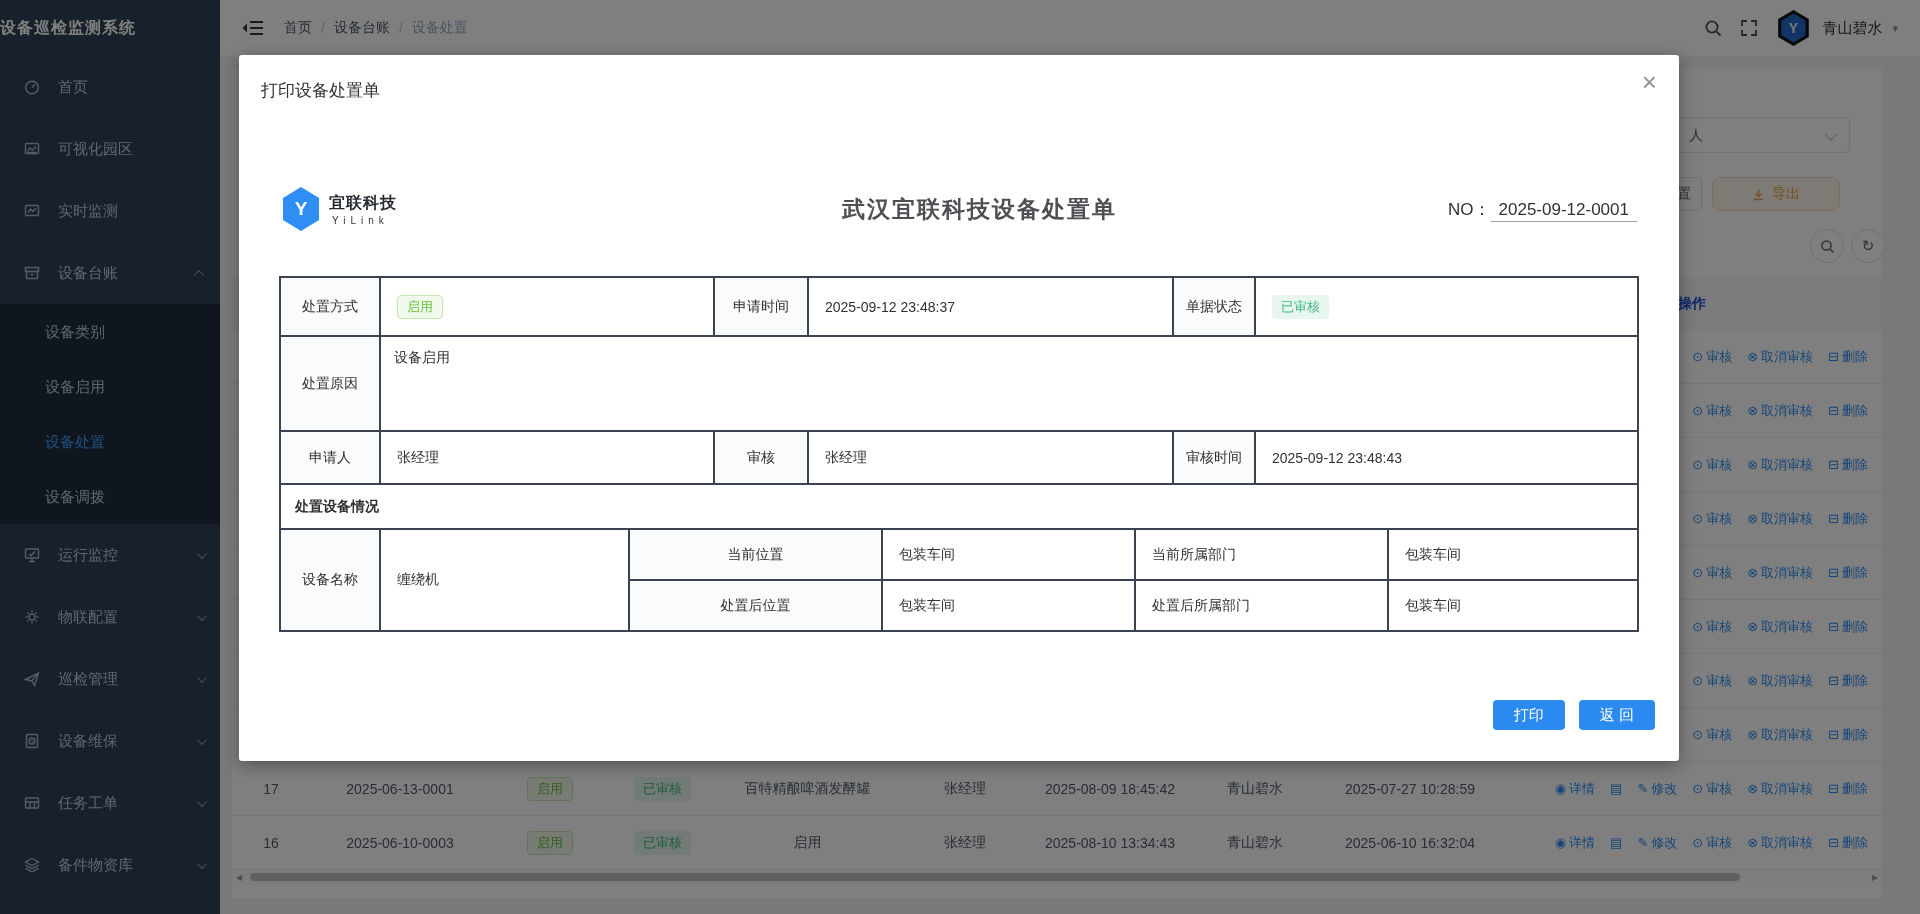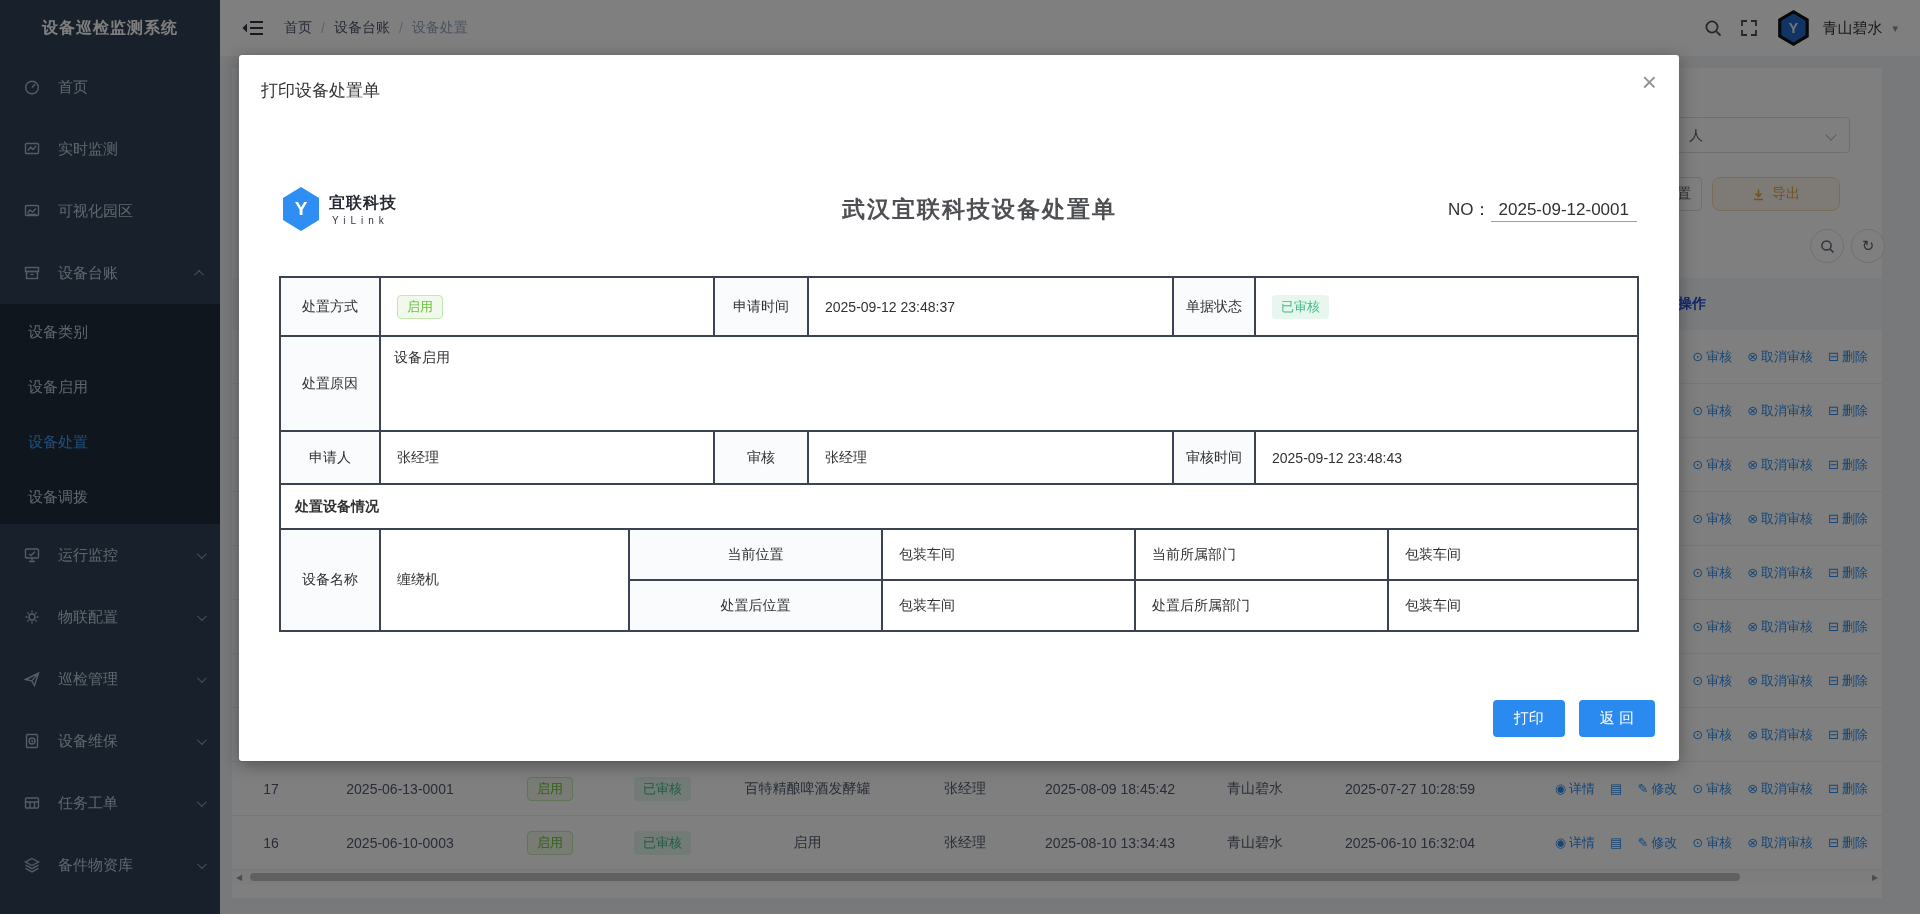--- a/index.html
+++ b/index.html
@@ -2,29 +2,29 @@
 <html><head>
 <meta charset="utf-8">
 <style>
   *{margin:0;padding:0;box-sizing:border-box}
   html,body{background:#e8e8e8}
   body{font-family:"Liberation Sans","DejaVu Sans",sans-serif}
   .stage{position:relative;width:1920px;height:914px;overflow:hidden;background:#f0f2f5}
 
   
   .sidebar{position:absolute;left:0;top:0;width:220px;height:100%;background:#304156;z-index:1}
-  .sb-title{height:56px;line-height:56px;text-align:center;color:#fff;font-weight:bold;font-size:16px;letter-spacing:1px}
+  .sb-title{height:56px;line-height:56px;text-align:left;color:#fff;font-weight:bold;font-size:16px;letter-spacing:1px}
   .sb-item{height:62px;display:flex;align-items:center;padding:0 16px 0 24px;color:#bfcbd9;font-size:15px;cursor:pointer}
   .sb-item .ic{width:16px;height:16px;margin-right:18px;flex:none;display:flex;align-items:center;justify-content:center;color:#aeb8c8;font-size:15px}
   .sb-item .lbl{flex:1}
   .chev{width:7px;height:7px;border-right:1.5px solid #97a3b5;border-bottom:1.5px solid #97a3b5;flex:none}
   .chev.down{transform:rotate(45deg) translateY(-2px)}
   .chev.up{transform:rotate(-135deg) translateY(-2px)}
   .sb-sub{background:#1f2d3d}
-  .sb-subitem{height:55px;line-height:55px;padding-left:28px;color:#bfcbd9;font-size:15px;cursor:pointer}
+  .sb-subitem{height:55px;line-height:55px;padding-left:45px;color:#bfcbd9;font-size:15px;cursor:pointer}
   .sb-subitem.active{color:#409eff}
 
   
   .main{position:absolute;left:220px;top:0;right:0;bottom:0}
   .topbar{position:absolute;top:0;left:0;right:0;height:56px;background:#fff;display:flex;align-items:center;padding:0 22px}
   .breadcrumb{margin-left:20px;font-size:14px;color:#515a6e;display:flex;align-items:center}
   .bc-sep{color:#c0c4cc;margin:0 9px}
   .bc-last{color:#97a8be}
   .tb-right{margin-left:auto;display:flex;align-items:center;gap:18px}
   .hexa{width:34px;height:36px;background:#0c0e12;clip-path:polygon(50% 0,95% 25%,95% 75%,50% 100%,5% 75%,5% 25%);display:flex;align-items:center;justify-content:center}
@@ -75,21 +75,21 @@
   .m-table table{width:100%;border-collapse:collapse;table-layout:fixed}
   .m-table td{border:2px solid #3b4252;font-size:14px;color:#303133;vertical-align:middle}
   .m-table .lab{background:#fafbfc;text-align:center}
   .m-table .val{padding-left:16px;text-align:left}
   .m-table tr.r1{height:59px}.m-table tr.r2{height:95px}.m-table tr.r3{height:53px}
   .m-table tr.r4{height:45px}.m-table tr.r5{height:51px}.m-table tr.r6{height:51px}
   .reason-val{display:block;padding:12px 16px 0 13px}
   .sect{font-weight:bold;font-size:15px;padding-left:14px;text-align:left}
   .tblB{margin-top:-2px}
   .m-btns{position:absolute;right:24px;top:645px;display:flex;gap:14px}
-  .btn-primary{height:37px;padding:0 21px;background:#2a8af0;color:#fff;border:none;border-radius:4px;font-size:15px;display:flex;align-items:center;cursor:pointer;font-family:inherit}
+  .btn-primary{height:30px;padding:0 21px;background:#2a8af0;color:#fff;border:none;border-radius:4px;font-size:15px;display:flex;align-items:center;cursor:pointer;font-family:inherit}
 </style>
 </head>
 <body>
 
 <div class="stage">
 
   <div class="sidebar">
     <div class="sb-title">设备巡检监测系统</div>
 
     <div class="sb-item">
@@ -98,33 +98,33 @@
             <circle cx="8" cy="8.5" r="6.3"></circle>
             <path d="M8 8.5L11 5.2"></path>
           </svg>
         </span>
       <span class="lbl">首页</span>
     </div>
     <div class="sb-item">
       <span class="ic">
           <svg width="16" height="16" fill="none" stroke="#aeb8c8" stroke-width="1.4">
             <rect x="1.5" y="2.5" width="13" height="10" rx="1"></rect>
+            <path d="M3.5 10L6 7l2.5 2L12 5.5M3.5 11.5h9"></path>
+          </svg>
+        </span>
+      <span class="lbl">可视化园区</span>
+    </div>
+    <div class="sb-item">
+      <span class="ic">
+          <svg width="16" height="16" fill="none" stroke="#aeb8c8" stroke-width="1.4">
+            <rect x="1.5" y="2.5" width="13" height="10" rx="1"></rect>
             <path d="M4 9.5L6.5 6 9 8.5 12 5"></path>
           </svg>
         </span>
       <span class="lbl">实时监测</span>
-    </div>
-    <div class="sb-item">
-      <span class="ic">
-          <svg width="16" height="16" fill="none" stroke="#aeb8c8" stroke-width="1.4">
-            <rect x="1.5" y="2.5" width="13" height="10" rx="1"></rect>
-            <path d="M3.5 10L6 7l2.5 2L12 5.5M3.5 11.5h9"></path>
-          </svg>
-        </span>
-      <span class="lbl">可视化园区</span>
     </div>
     <div class="sb-item">
       <span class="ic">
           <svg width="16" height="16" fill="none" stroke="#aeb8c8" stroke-width="1.4">
             <rect x="1.5" y="2.5" width="13" height="4"></rect>
             <rect x="2.5" y="6.5" width="11" height="7"></rect>
             <path d="M6.5 9.5h3"></path>
           </svg>
         </span>
       <span class="lbl">设备台账</span>

